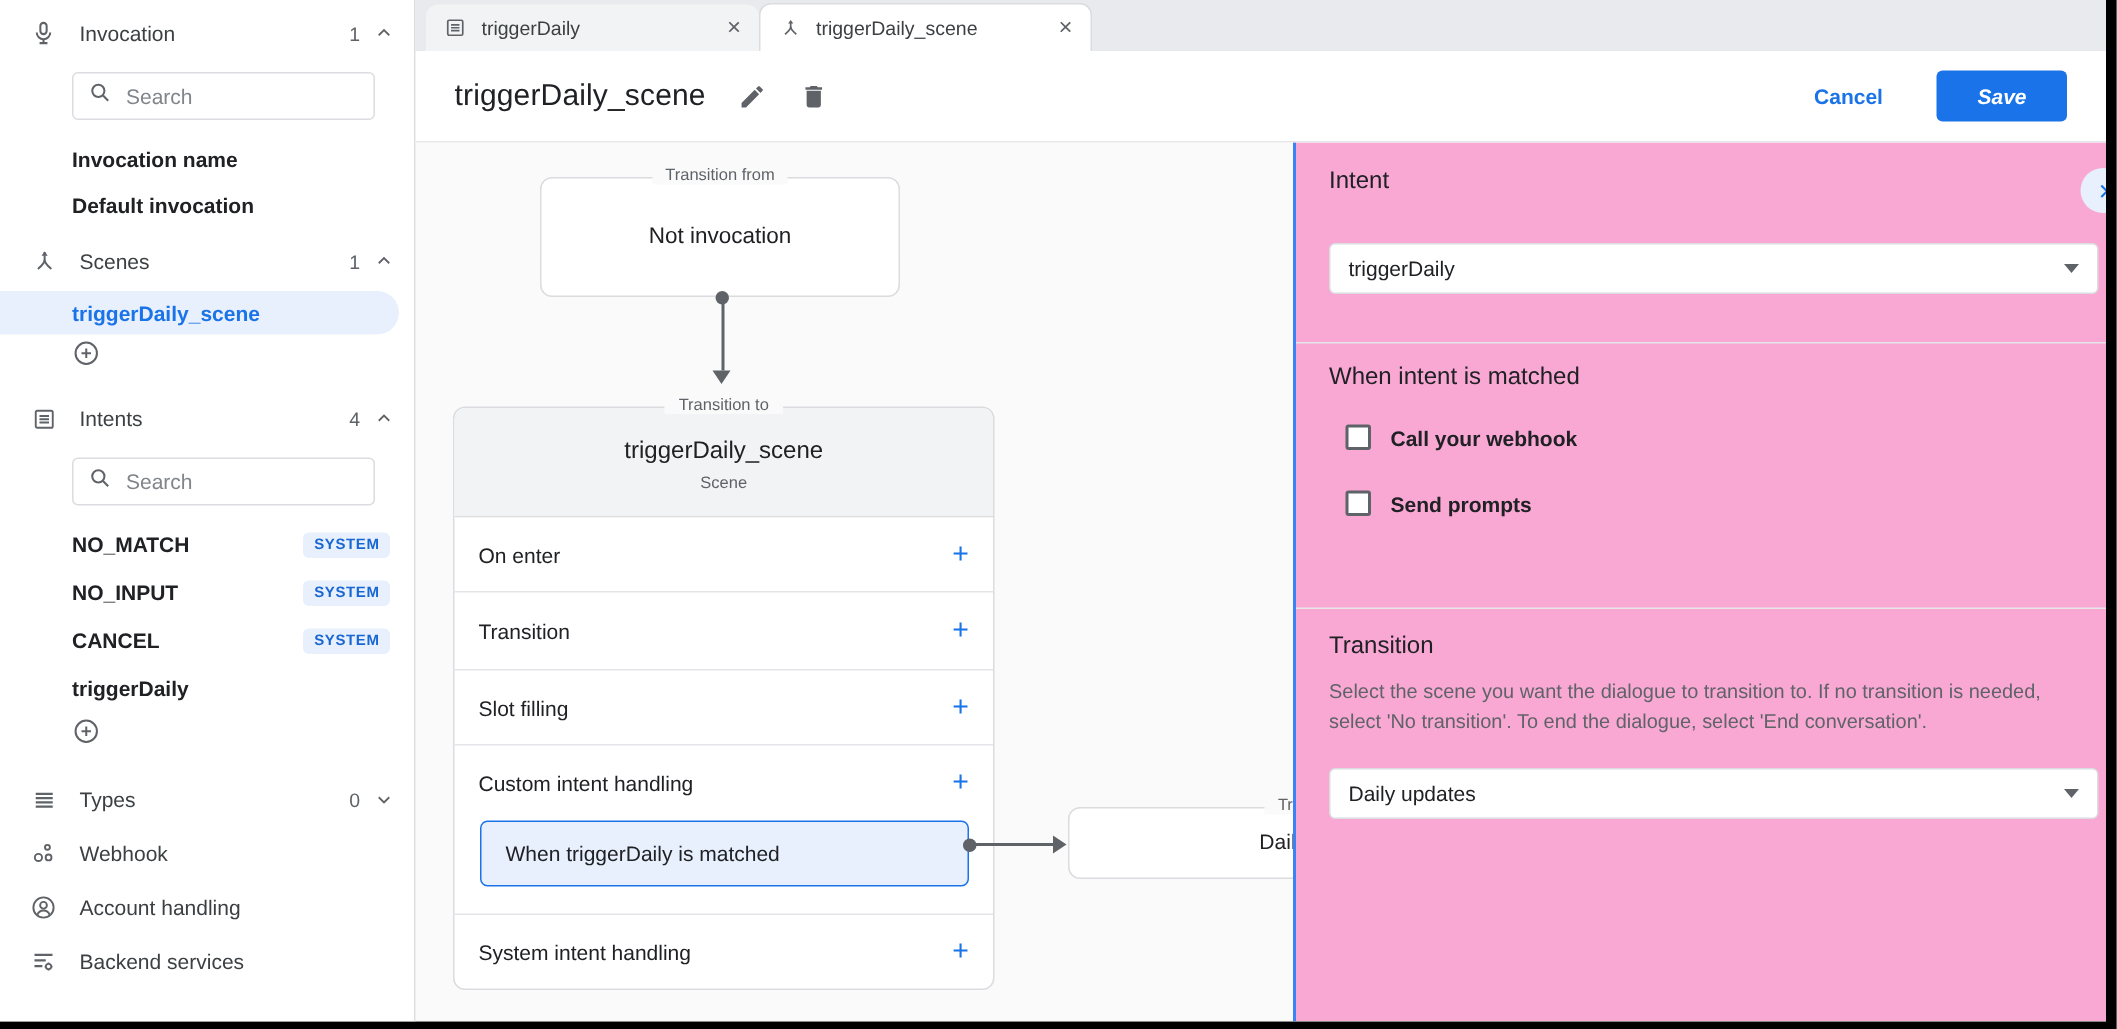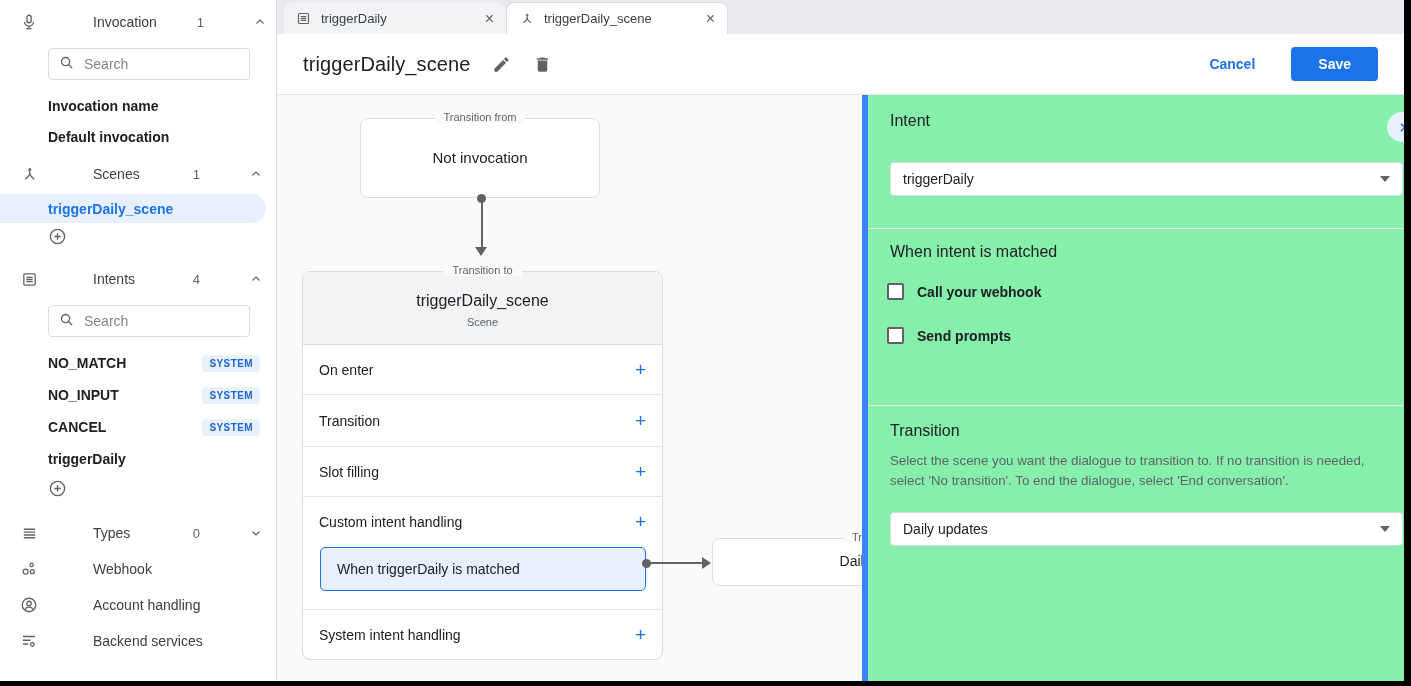--- a/index.html
+++ b/index.html
@@ -3,21 +3,21 @@
 <meta charset="utf-8">
 <style>
   * { margin:0; padding:0; box-sizing:border-box; }
   html,body { width:1411px; height:686px; }
   body { font-family:"Liberation Sans", sans-serif; background:#000; overflow:hidden; }
   .frame { width:1411px; height:686px; background:#000; position:relative; }
   .app { position:absolute; left:0; top:0; width:1404px; height:681px; background:#fff; display:flex; overflow:hidden; }
 
   
   .sidebar { width:277px; height:100%; background:#fff; border-right:1px solid #dadce0; padding-top:6px; overflow:hidden; flex:none; }
-  .side-row { display:flex; align-items:center; height:32px; padding:0 14px 0 18px; color:#3c4043; font-size:14px; cursor:pointer;gap:40px; }
+  .side-row { display:flex; align-items:center; height:32px; padding:0 14px 0 18px; color:#3c4043; font-size:14px; cursor:pointer; }
   .side-row .s-icon { width:22px; height:22px; color:#5f6368; display:flex; align-items:center; justify-content:center; flex:none; }
   .side-row .s-label { margin-left:13px; flex:1; }
   .side-row .s-count { font-size:13px; color:#5f6368; margin-right:10px; }
   .side-row .s-chev { color:#5f6368; display:flex; }
   .searchbox { margin:10px 26px 10px 48px; height:32px; border:1px solid #dadce0; border-radius:4px; display:flex; align-items:center; padding:0 10px; color:#5f6368; }
   .searchbox input { border:none; outline:none; font-size:14px; color:#202124; margin-left:10px; width:130px; font-family:"Liberation Sans",sans-serif; background:transparent; }
   .searchbox input::placeholder { color:#80868b; }
   .side-item { height:31px; display:flex; align-items:center; padding:0 16px 0 48px; font-size:14px; font-weight:700; color:#202124; cursor:pointer; }
   .side-item.selected { background:#e8f0fe; color:#1a73e8; border-radius:0 18px 18px 0; margin-right:10px; height:29px; }
   .side-item .badge { margin-left:auto; background:#e8f0fe; color:#1967d2; font-size:10px; font-weight:700; letter-spacing:.4px; padding:3px 7px; border-radius:4px; }
@@ -32,21 +32,21 @@
   .tab.active { background:#fff; border:1px solid #dadce0; border-bottom:none; height:32px; }
   .tab .t-icon { color:#5f6368; display:flex; margin-right:10px; }
   .tab .t-label { flex:1; }
   .tab .t-close { color:#5f6368; font-size:16px; margin-left:14px; cursor:pointer; line-height:1; }
 
   .cheader { height:61px; background:#fff; border-bottom:1px solid #e4e6e8; display:flex; align-items:center; padding:0 26px; flex:none; }
   .ctitle { font-size:20px; color:#202124; letter-spacing:.1px; }
   .h-icon { color:#5f6368; margin-left:22px; cursor:pointer; display:flex; }
   .h-actions { margin-left:auto; display:flex; align-items:center; }
   .cancel-btn { color:#1a73e8; font-size:14px; font-weight:700; cursor:pointer; margin-right:36px; }
-  .save-btn { background:#1a73e8; color:#fff; font-size:14px; font-weight:700; border:none; border-radius:4px; padding:9px 27px; cursor:pointer; font-family:"Liberation Sans",sans-serif; }
+  .save-btn { background:#1a73e8; color:#fff; font-size:14px; font-weight:700; border:none; border-radius:4px; padding:9px 27px; cursor:pointer; font-family:"Liberation Sans",sans-serif;font-style:italic; }
 
   .content { flex:1; display:flex; overflow:hidden; }
 
   
   .canvas { width:585px; height:100%; background:#fafafa; position:relative; overflow:hidden; flex:none; }
   .nodebox { position:absolute; background:#fff; border:1px solid #dadce0; border-radius:8px; }
   .legend { position:absolute; top:-8px; left:0; right:0; text-align:center; font-size:11px; color:#5f6368; pointer-events:none; }
   .legend span { background:#fafafa; padding:0 9px; }
   .from-box { left:83px; top:23px; width:240px; height:80px; }
   .from-box .nb-text { position:absolute; left:0; right:0; top:30px; text-align:center; font-size:15px; color:#202124; }
@@ -65,27 +65,27 @@
   .sc-title { font-size:16px; color:#202124; }
   .sc-sub { font-size:11px; color:#5f6368; margin-top:6px; }
   .sc-row { display:flex; align-items:center; padding:0 16px; font-size:14px; color:#202124; border-bottom:1px solid #e3e5e8; }
   .sc-row .plus { margin-left:auto; color:#1a73e8; font-size:19px; font-weight:400; cursor:pointer; }
   .sc-row.h50 { height:50px; } .sc-row.h52 { height:52px; } .sc-row.last { border-bottom:none; height:49px; border-radius:0 0 8px 8px; }
   .sc-custom { border-bottom:1px solid #e3e5e8; padding:0 0 18px 0; }
   .sc-custom .sc-row { border-bottom:none; height:50px; }
   .handler { margin:0 16px 0 17px; width:326px; height:44px; background:#e8f0fe; border:1.5px solid #1a73e8; border-radius:5px; display:flex; align-items:center; padding:0 16px; font-size:14px; color:#202124; cursor:pointer; }
 
   
-  .panel { flex:1; background:#86efac; border-left:6px solid #3b82f6; position:relative; overflow:hidden; }
+  .panel { flex:1; background:#f9a8d4; border-left:2px solid #3b82f6; position:relative; overflow:hidden; }
   .p-h { position:absolute; left:22px; font-size:16px; color:#202124; }
   .p-divider { position:absolute; left:0; right:0; height:1px; background:#e4e6e8; }
   .selectbox { position:absolute; left:22px; width:513px; height:34px; border:1px solid #dadce0; border-radius:4px; display:flex; align-items:center; padding:0 12px; font-size:14px; color:#202124; cursor:pointer; background:#fff; }
   .selectbox .caret { margin-left:auto; width:0; height:0; border-left:5px solid transparent; border-right:5px solid transparent; border-top:6px solid #5f6368; }
   .collapse-pill { position:absolute; right:-13px; top:17px; width:30px; height:30px; border-radius:50%; background:#e8f0fe; color:#1a73e8; display:flex; align-items:center; justify-content:center; cursor:pointer; }
-  .cb-row { position:absolute; left:19px; display:flex; align-items:center; gap:13px; cursor:pointer; }
+  .cb-row { position:absolute; left:33px; display:flex; align-items:center; gap:13px; cursor:pointer; }
   .cb { width:17px; height:17px; border:2px solid #5f6368; border-radius:2px; background:#fff; }
   .cb-label { font-size:14px; font-weight:700; color:#202124; }
   .p-desc { position:absolute; left:22px; width:508px; font-size:13.3px; color:#5f6368; line-height:20px; }
 </style>
 </head>
 <body>
 
 <div class="frame">
 <div class="app">
 

